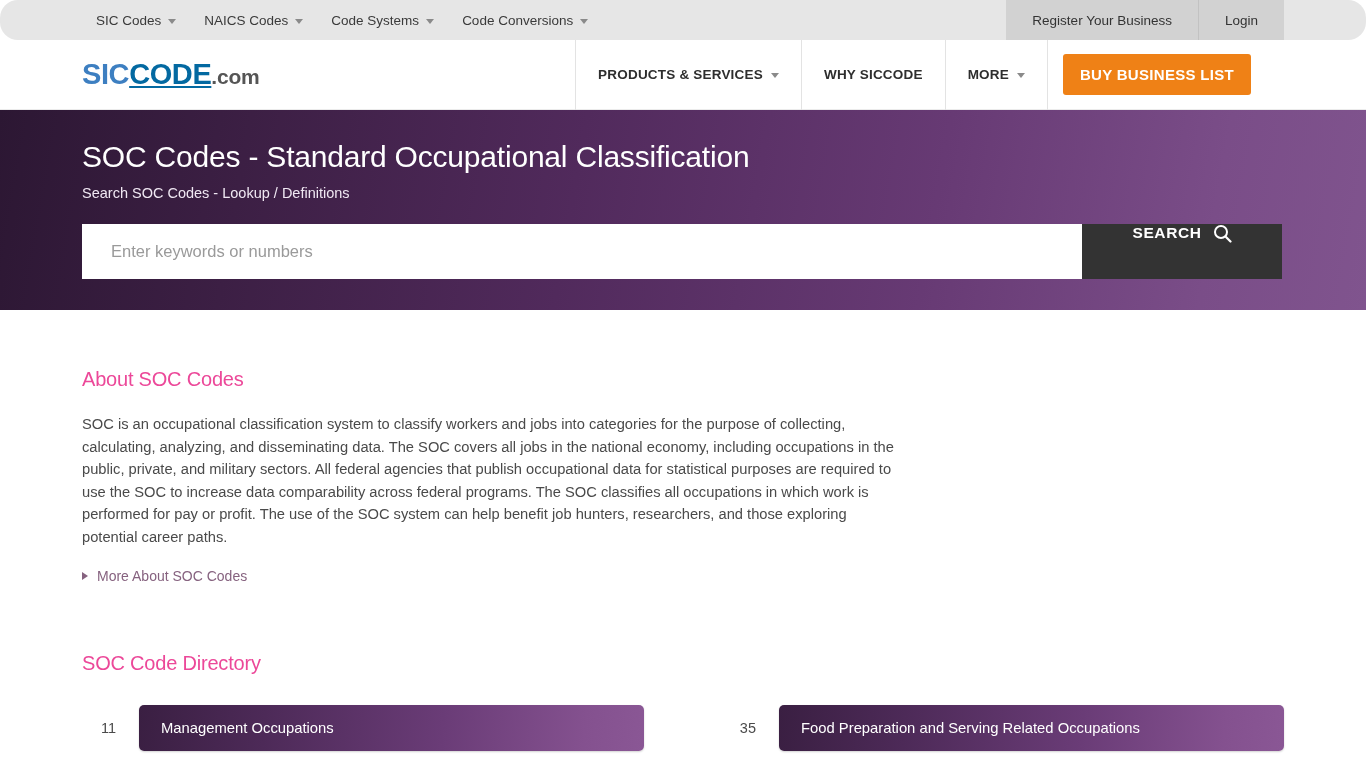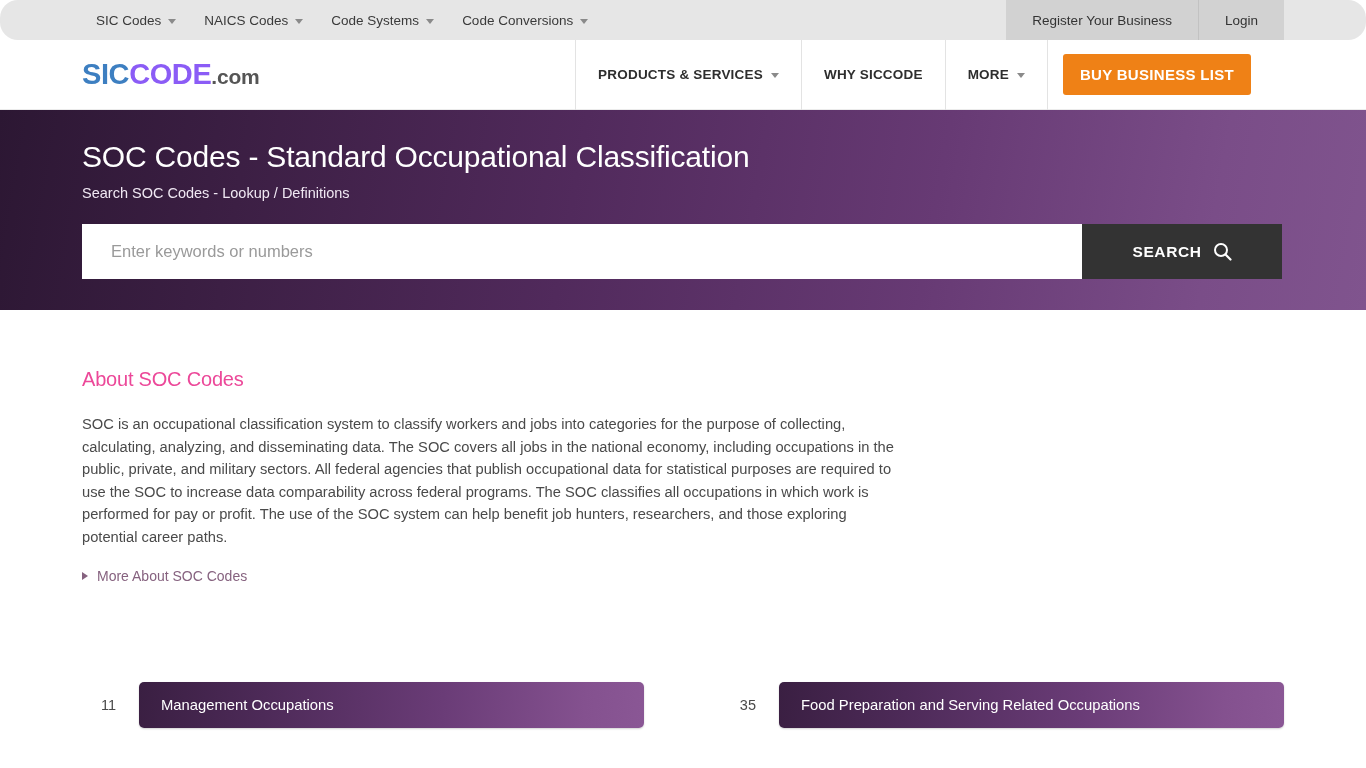--- a/index.html
+++ b/index.html
@@ -77,21 +77,21 @@
     padding-left: 82px;
     font-size: 29px;
     font-weight: bold;
     letter-spacing: -0.4px;
     display: flex;
     align-items: baseline;
     cursor: pointer;
     user-select: none;
   }
   .logo .sic { color: #3d7fc1; }
-  .logo .code { color: #8b5cf6; }
+  .logo .code { color: #0369a1; text-decoration: underline; }
   .logo .dotcom { color: #555; font-size: 21px; font-weight: bold; letter-spacing: -0.2px; }
 
   .mainnav {
     margin-left: auto;
     display: flex;
     align-items: stretch;
     height: 70px;
     padding-right: 115px;
   }
   .nav-item {
@@ -161,21 +161,21 @@
     padding: 0 29px;
     font-family: Liberation Sans, sans-serif;
   }
   .search-input::placeholder { color: #9a9a9a; }
   .search-btn {
     width: 200px;
     background: #333333;
     color: #ffffff;
     border: none;
     display: flex;
-    align-items: center;
+    align-items: flex-start;
     justify-content: center;
     gap: 11px;
     font-size: 15.5px;
     font-weight: bold;
     letter-spacing: 0.6px;
     cursor: pointer;
     font-family: "Liberation Sans", sans-serif;
   }
   .mag { display: block; }
 
@@ -319,20 +319,21 @@
   <section id="about-section">
     <h2 class="section-title">About SOC Codes</h2>
     <p class="about-body">SOC is an occupational classification system to classify workers and jobs into categories for the purpose of collecting, calculating, analyzing, and disseminating data. The SOC covers all jobs in the national economy, including occupations in the public, private, and military sectors. All federal agencies that publish occupational data for statistical purposes are required to use the SOC to increase data comparability across federal programs. The SOC classifies all occupations in which work is performed for pay or profit. The use of the SOC system can help benefit job hunters, researchers, and those exploring potential career paths.</p>
     <div class="more-link">
       <span class="tri"></span>
       <span>More About SOC Codes</span>
     </div>
   </section>
 
   <section id="directory-section">
+    <h2 class="section-title">SOC Code Directory</h2>
     <div class="dir-grid">
       <div class="dir-row">
         <span class="dir-code">11</span>
         <div class="dir-pill">Management Occupations</div>
       </div>
       <div class="dir-row">
         <span class="dir-code">35</span>
         <div class="dir-pill">Food Preparation and Serving Related Occupations</div>
       </div>
 

